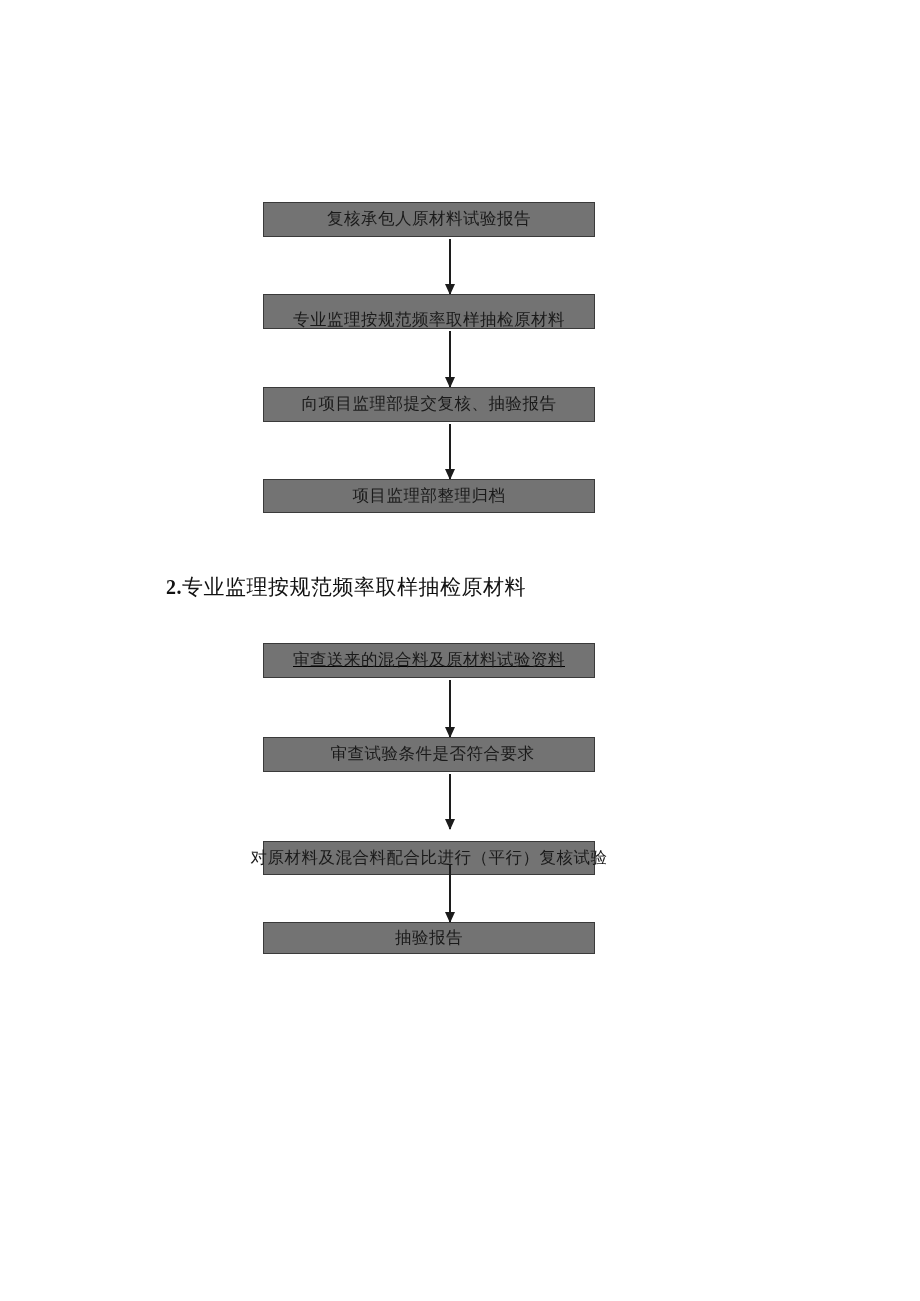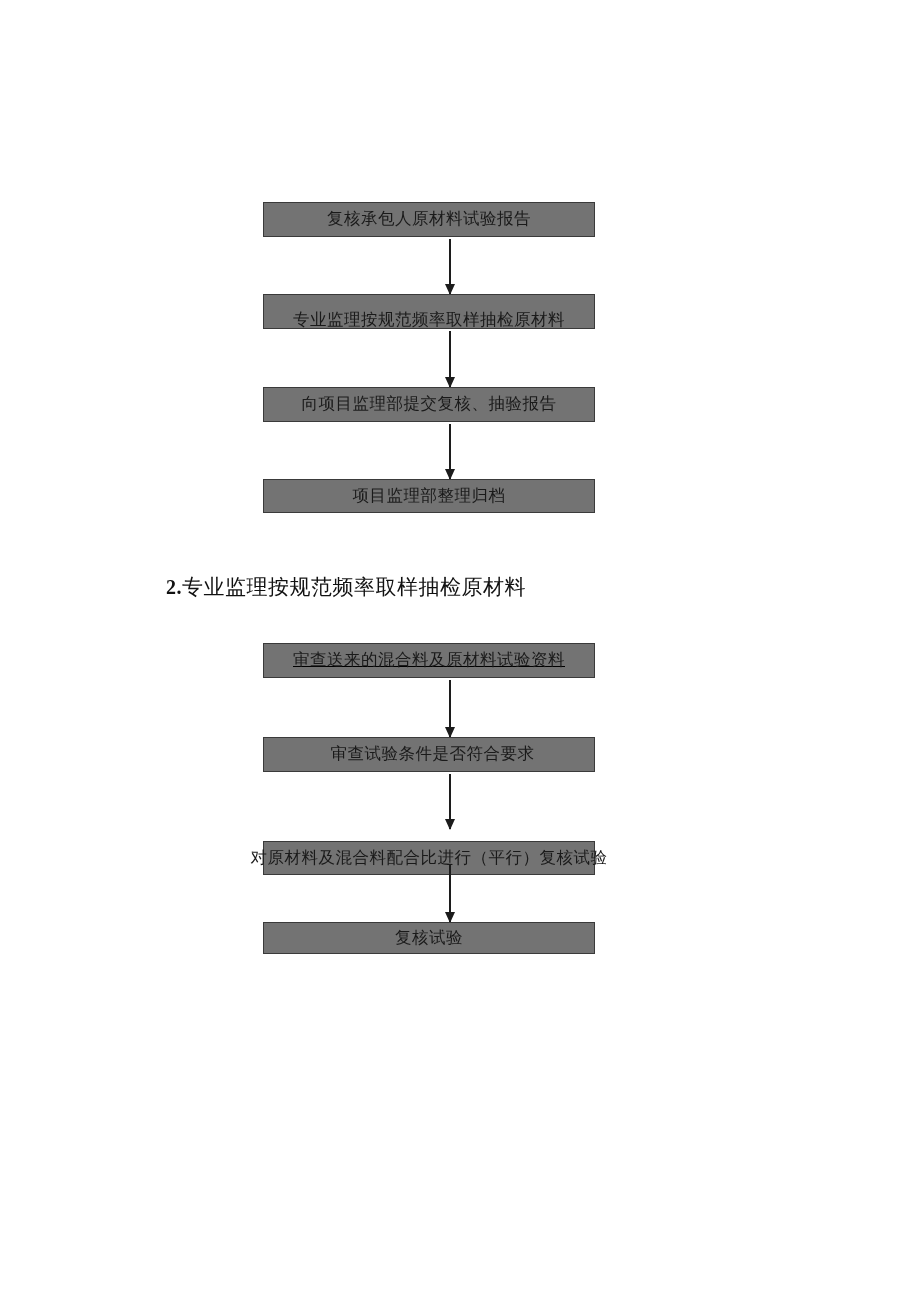--- a/index.html
+++ b/index.html
@@ -106,17 +106,17 @@
       <span>审查试验条件是否符合要求</span>
     </div>
     <div class="fc-arrow" style="top:774px; height:55px;"></div>
 
     <div class="fc-box" style="top:801px; height:34px;margin-top:40px;">
       <span>对原材料及混合料配合比进行（平行）复核试验</span>
     </div>
     <div class="fc-arrow" style="top:865px; height:57px;"></div>
 
     <div class="fc-box" style="top:922px; height:32px;">
-      <span>复核试验</span>
+      <span>抽验报告</span>
     </div>
   </section>
 
 </div>
 
 </body></html>

